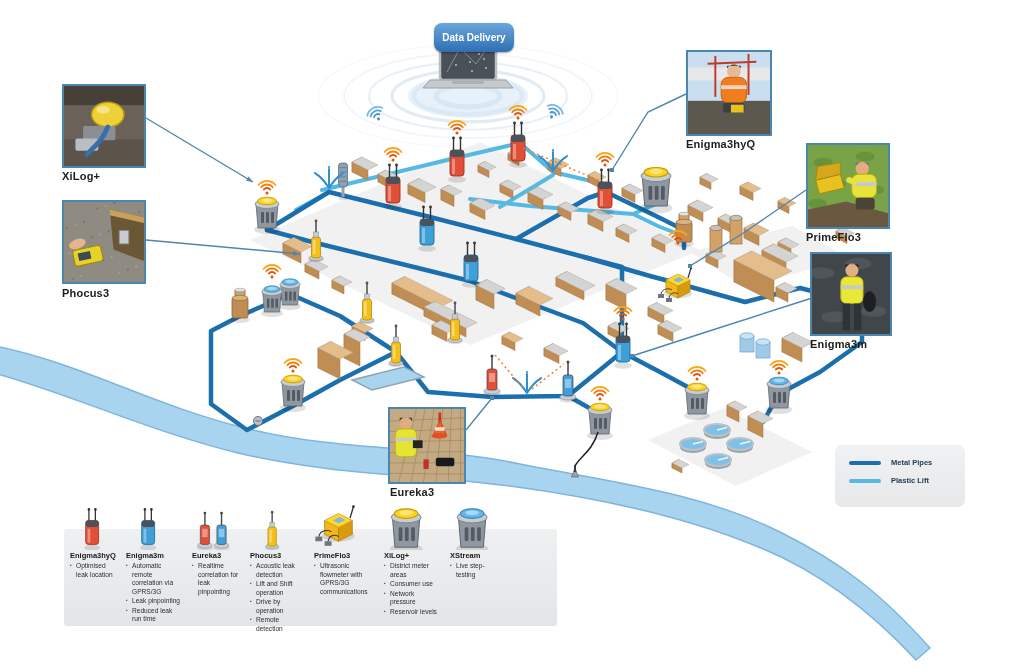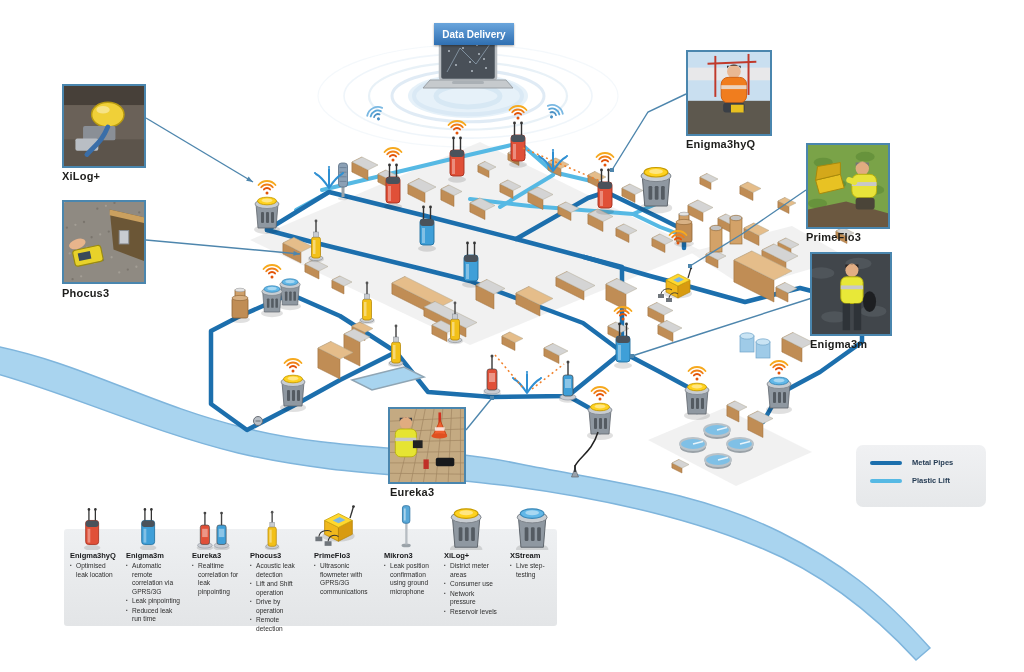--- a/index.html
+++ b/index.html
@@ -1,33 +1,33 @@
 <!DOCTYPE html>
 <html><head>
 <meta charset="utf-8">
 <style>
   html,body{margin:0;padding:0;background:#fff;}
   #stage{position:relative;width:1024px;height:672px;background:#fff;overflow:hidden;
          font-family:"Liberation Sans",sans-serif;}
   #map{position:absolute;left:0;top:0;}
-  .banner{position:absolute;left:434px;top:23px;width:80px;height:22px;border-radius:0;
+  .banner{position:absolute;left:434px;top:23px;width:80px;height:29px;border-radius:8px;
           background:linear-gradient(#6aa5dc,#2f6fb2);box-shadow:0 1px 2px rgba(0,0,0,.35);
           color:#fff;font-size:10px;font-weight:bold;display:flex;align-items:center;justify-content:center;}
   .photo{position:absolute;border:2px solid #4a86ae;background:#ddd;box-sizing:border-box;}
   .photo svg{display:block;width:100%;height:100%;}
   .plabel{position:absolute;font-size:11px;font-weight:bold;color:#1d1d1b;letter-spacing:.2px;}
   .band{position:absolute;left:64px;top:529px;width:493px;height:97px;border-radius:3px;
         background:linear-gradient(#eef0f2,#e3e5e7);display:flex;align-items:flex-start;}
   .prod{position:relative;box-sizing:border-box;padding:0 3px 0 6px;}
   .prod .icon{display:block;height:48px;margin-top:-27px;}
   .prod .pname{font-size:7.5px;font-weight:bold;color:#17181a;margin:1px 0 2px 0;}
   .prod ul{margin:0;padding:0;list-style:none;}
   .prod li{position:relative;font-size:6.6px;line-height:1.3;color:#2e2e2e;padding-left:6px;margin-bottom:1px;}
   .prod li::before{content:"▪";position:absolute;left:0;top:0;font-size:5px;color:#555;}
-  .pipeleg{position:absolute;left:856px;top:445px;width:130px;height:62px;border-radius:7px;
+  .pipeleg{position:absolute;left:835px;top:445px;width:130px;height:62px;border-radius:7px;
            background:linear-gradient(#f0f1f3,#e6e8ea);padding:13px 0 0 14px;box-sizing:border-box;}
   .pl-row{display:flex;align-items:center;margin-bottom:9px;}
   .pl-swatch{width:32px;height:4px;border-radius:2px;margin-right:10px;}
   .pl-label{font-size:7.5px;font-weight:bold;color:#243b53;}
 </style>
 </head>
 <body>
 
 <div id="stage">
   <svg id="map" width="1024" height="672" viewBox="0 0 1024 672">
@@ -867,32 +867,20 @@
             <rect x="14" y="40" width="6" height="4" fill="#6f757b"></rect>
             <path d="M9,36 C10,30 18,30 20,32 M17,40 C18,34 24,34 26,36" fill="none" stroke="#333" stroke-width="0.9"></path>
           </g>
         </svg>
     <div class="pname">PrimeFlo3</div>
     <ul>
           <li>Ultrasonic flowmeter with GPRS/3G communications</li>
         </ul>
   </div>
 
-  <div class="prod" style="width: 60px;">
-    <svg class="icon" viewBox="0 0 48 52">
-          <ellipse cx="24" cy="47" rx="5" ry="2" fill="#9aa2a8"></ellipse>
-          <rect x="23" y="22" width="2.5" height="24" fill="#b6bcc2"></rect>
-          <rect x="20" y="4" width="8" height="19" rx="2.5" fill="#58a8d8" stroke="#3a7ca8"></rect>
-          <rect x="21.5" y="7" width="2" height="13" fill="#fff" opacity="0.5"></rect>
-        </svg>
-    <div class="pname">Mikron3</div>
-    <ul>
-          <li>Leak position confirmation using ground microphone</li>
-        </ul>
-  </div>
 
   <div class="prod" style="width: 66px;">
     <svg class="icon" viewBox="0 0 48 52">
           <g transform="translate(24 49) scale(1.35) translate(-24 -49)">
             <ellipse cx="24" cy="50.5" rx="13" ry="4.55" fill="#000" opacity="0.12"></ellipse>
             <path d="M13,25 L15,49 L33,49 L35,25 Z" fill="#8f98a1" stroke="#5f666d" stroke-width="0.8"></path>
             <rect x="18" y="33" width="3" height="11" rx="1" fill="#545b62"></rect>
             <rect x="23" y="33" width="3" height="11" rx="1" fill="#545b62"></rect>
             <rect x="28" y="33" width="3" height="11" rx="1" fill="#545b62"></rect>
             <ellipse cx="24" cy="25" rx="12" ry="4.5" fill="#c8cdd2" stroke="#7d848b" stroke-width="0.8"></ellipse>

